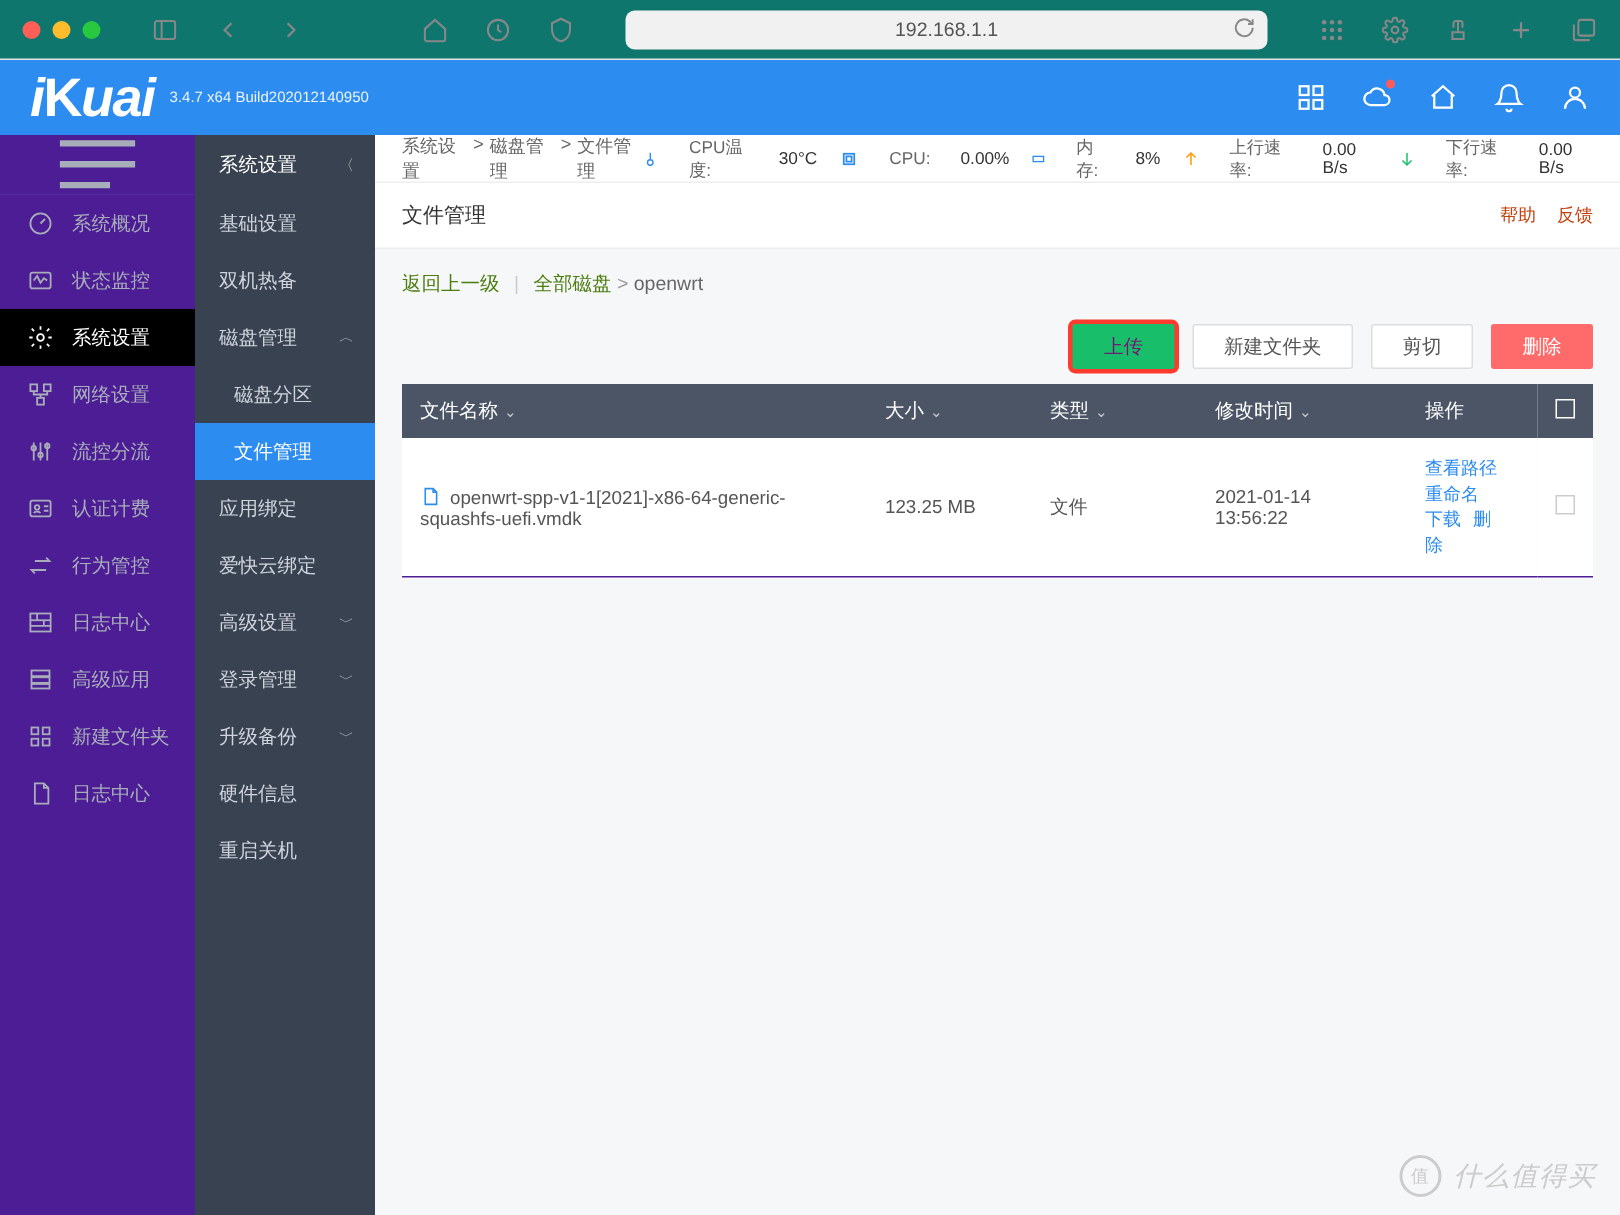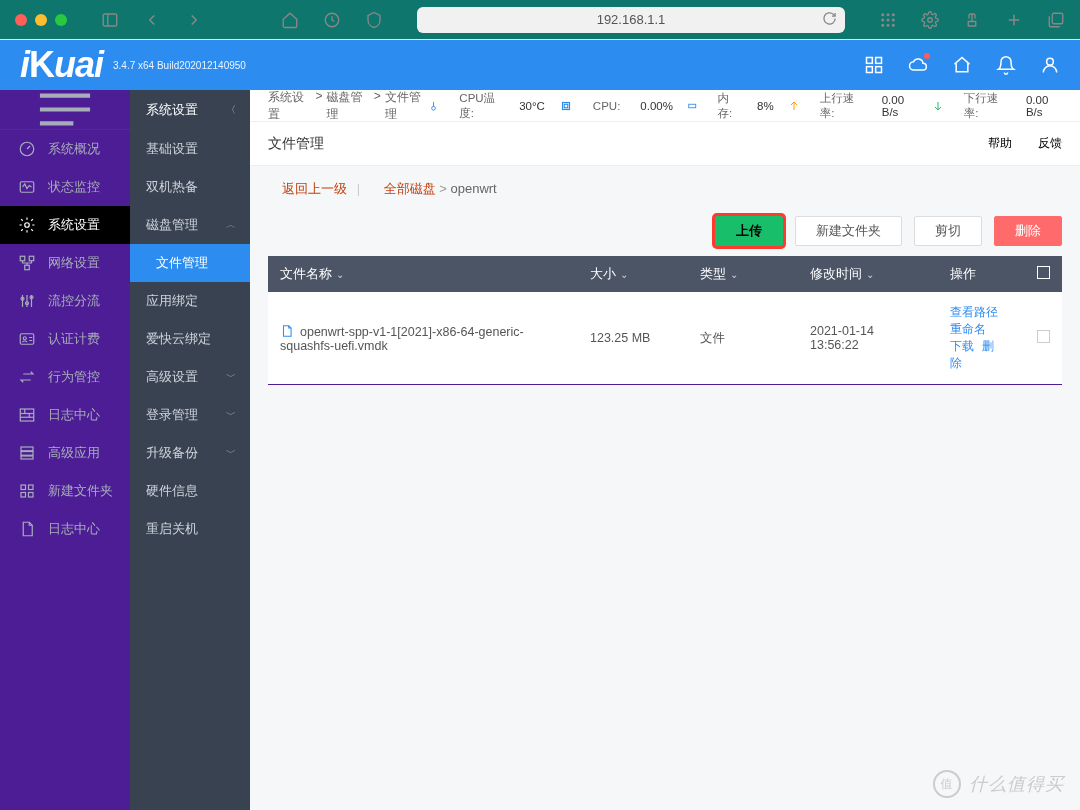--- a/index.html
+++ b/index.html
@@ -45,28 +45,28 @@
 
 
 .content { flex: 1; background: #f5f7f9; display: flex; flex-direction: column; }
 .crumb-bar { height: 32px; background: #fff; display: flex; align-items: center; padding: 0 18px; font-size: 12px; color: #666; justify-content: space-between; border-bottom: 1px solid #eee; }
 .crumbs { display: flex; gap: 4px; }
 .stats { display: flex; gap: 14px; align-items: center; font-size: 11.5px; }
 .stat { display: flex; align-items: center; gap: 20px; }
 .stat .val { color: #333; }
 .stat-ico { width: 14px; height: 14px; display: inline-flex; align-items: center; justify-content: center; }
 .page-title-bar { height: 44px; background: #fff; display: flex; align-items: center; padding: 0 18px; font-size: 14px; color: #333; border-bottom: 1px solid #eee; justify-content: space-between; }
-.help-links { display: flex; gap: 26px; font-size: 12px; color: #000000; justify-content: center; }
+.help-links { display: flex; gap: 14px; font-size: 12px; color: #c2410c; justify-content: center; }
 .inner { padding: 14px 18px; }
 .path-row { font-size: 13px; margin-bottom: 18px; }
-.path-row a { color: #c2410c; text-decoration: none; margin-left: 14px; }
+.path-row a { color: #4d7c0f; text-decoration: none; }
 .path-row .sep { color: #ccc; margin: 0 6px; }
 .btn-row { display: flex; gap: 12px; justify-content: flex-end; margin-bottom: 10px; }
 .btn { height: 30px; padding: 0 20px; border: 1px solid #ddd; background: #fff; font-size: 13px; cursor: pointer; border-radius: 2px; color: #555; display: flex; align-items: center; }
-.btn.upload { background: #19be6b; color: #000000; border-color: #19be6b; box-shadow: 0 0 0 3px #ff3b30; font-weight: bold; }
+.btn.upload { background: #19be6b; color: #701a75; border-color: #19be6b; box-shadow: 0 0 0 3px #ff3b30; }
 .btn.delete { background: #ff6b6b; color: #fff; border-color: #ff6b6b; }
 .table { width: 100%; border-collapse: collapse; }
 .table thead { background: #4b5566; color: #fff; font-size: 13px; }
 .table th { text-align: left; padding: 9px 12px; font-weight: normal; }
 .table td { padding: 12px 12px; font-size: 12.5px; color: #555; border-bottom: 1px solid #4c1d95; background: #fff; }
 .sort-ico { font-size: 10px; margin-left: 4px; opacity: 0.7; }
 .file-ico { width: 14px; height: 14px; display: inline-block; margin-right: 6px; vertical-align: -2px; }
 .ops a { color: #2d8cf0; text-decoration: none; margin-right: 8px; font-size: 12px; }
 .chk { width: 13px; height: 13px; border: 1px solid #ccc; display: inline-block; }
 .chk.head { border-color: #fff; }
@@ -331,20 +331,23 @@
       </div>
     <div class="sub-item">
         <span>基础设置</span>
       </div>
     <div class="sub-item">
         <span>双机热备</span>
       </div>
     <div class="sub-item">
         <span>磁盘管理</span>
         <span class="chev">︿</span>
+      </div>
+    <div class="sub-item indent">
+        <span>磁盘分区</span>
       </div>
     <div class="sub-item indent active">
         <span>文件管理</span>
       </div>
     <div class="sub-item">
         <span>应用绑定</span>
       </div>
     <div class="sub-item">
         <span>爱快云绑定</span>
       </div>

